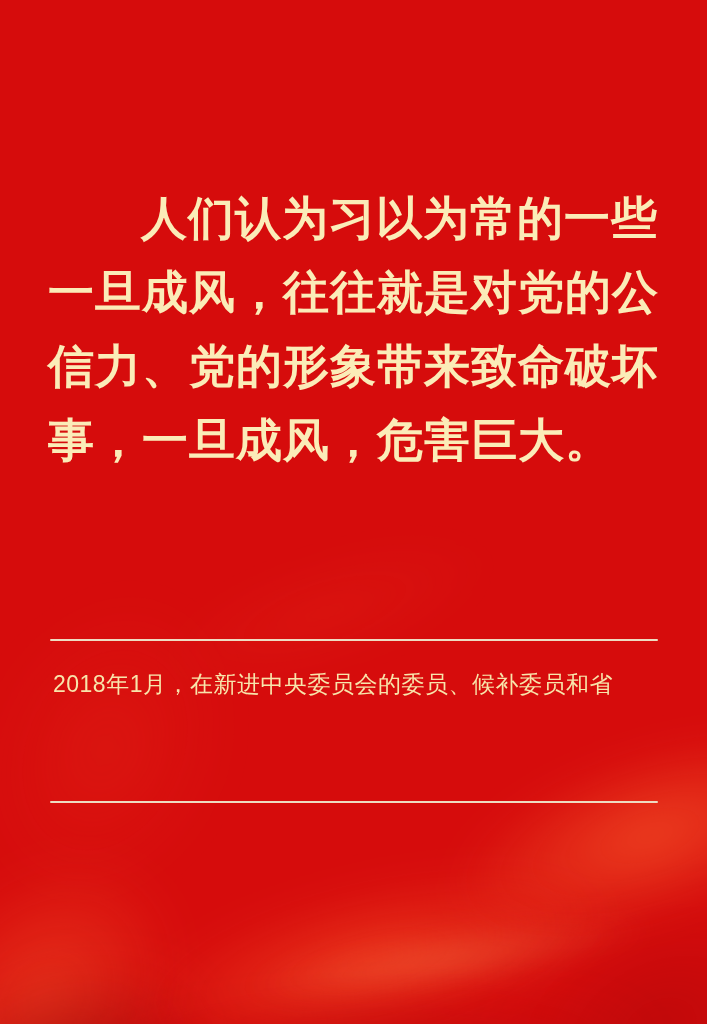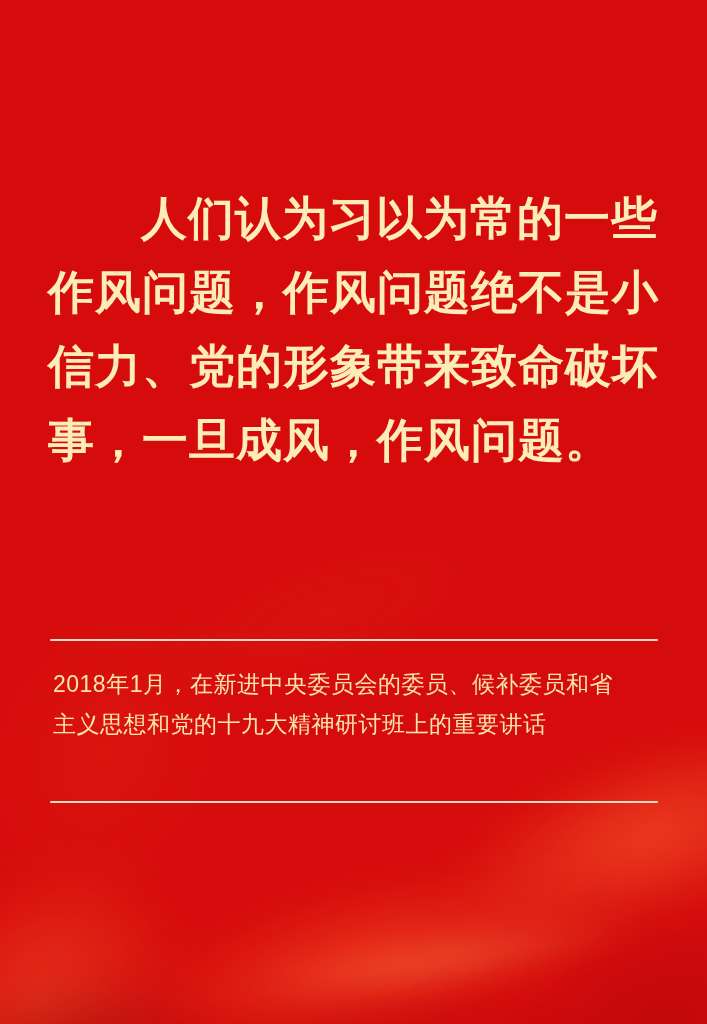--- a/index.html
+++ b/index.html
@@ -80,27 +80,26 @@
     <div class="fold f6"></div>
     <div class="fold f2"></div>
     <div class="fold f3"></div>
     <div class="fold f7"></div>
     <div class="fold f5"></div>
     <div class="fold f9"></div>
   </div>
 
   <div class="quote">
     <div class="qline indent">人们认为习以为常的一些</div>
-    <div class="qline">作风问题，作风问题绝不是小</div>
+    <div class="qline">一旦成风，往往就是对党的公</div>
     <div class="qline">信力、党的形象带来致命破坏</div>
-    <div class="qline">事，一旦成风，作风问题。</div>
+    <div class="qline">事，一旦成风，危害巨大。</div>
   </div>
 
   <div class="divider d1"></div>
   <div class="divider d2"></div>
 
   <div class="attr">
     <div class="aline">2018年1月，在新进中央委员会的委员、候补委员和省</div>
-    <div class="aline">主义思想和党的十九大精神研讨班上的重要讲话</div>
   </div>
 
 
 </div>
 
 </body></html>

